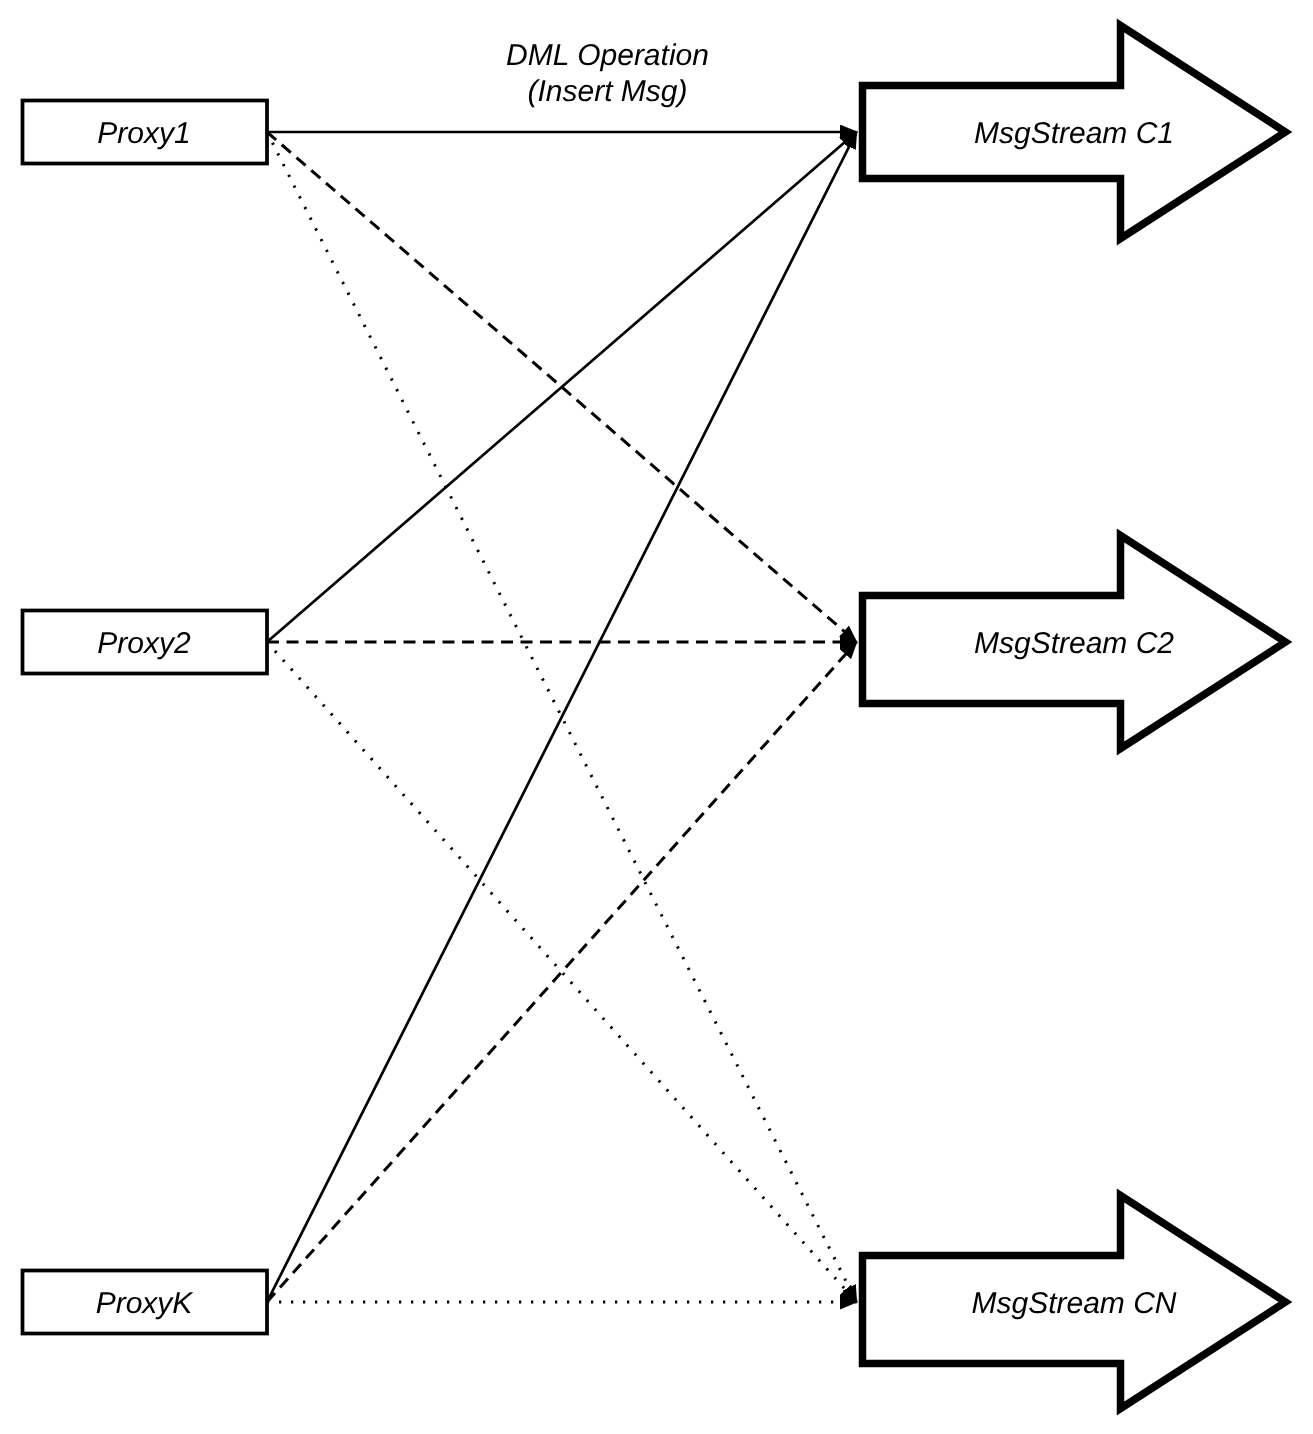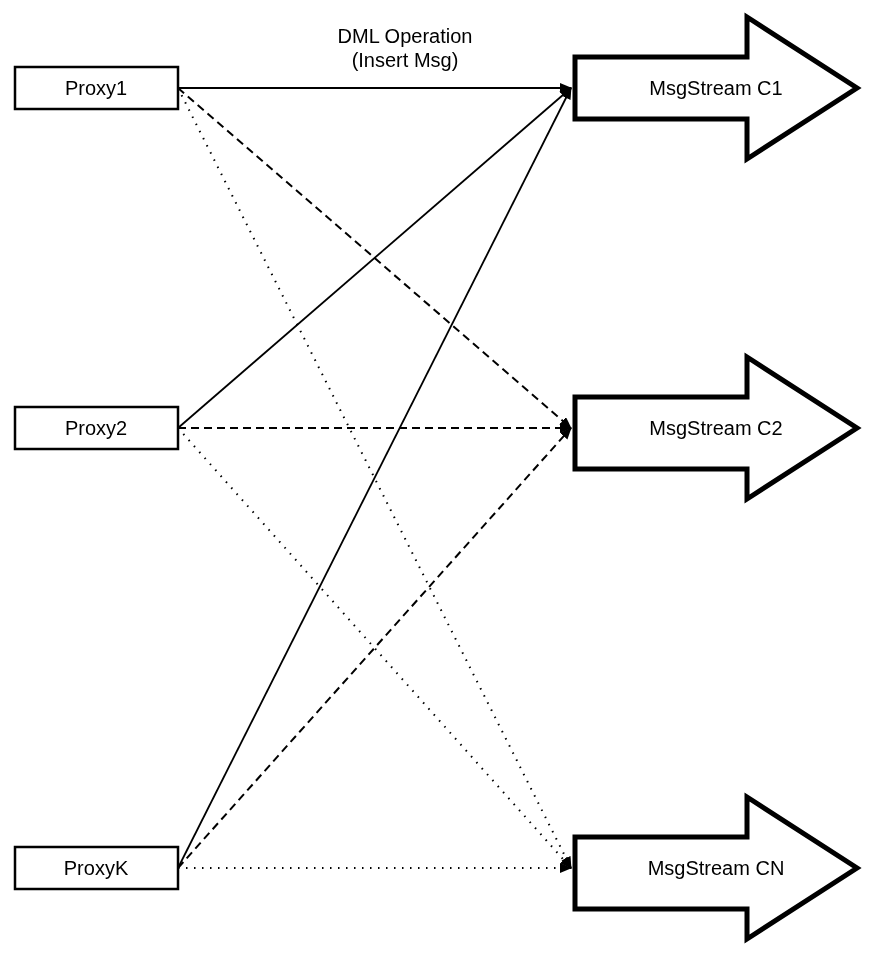--- a/index.html
+++ b/index.html
@@ -6,20 +6,21 @@
     margin: 0;
     padding: 0;
     background: var(--bg, #ffffff);
   }
   .canvas-wrap {
     width: 875px;
     height: 956px;
     position: relative;
     background: var(--bg, #ffffff);
     overflow: hidden;
+    font-style: italic;
   }
   svg { display: block; }
   text {
     font-family: "Liberation Sans", sans-serif;
     font-size: 20px;
     fill: var(--stroke, #000000);
   }
   .node-label { text-anchor: middle; }
   .edge-caption { text-anchor: middle; }
   .proxy-box {

